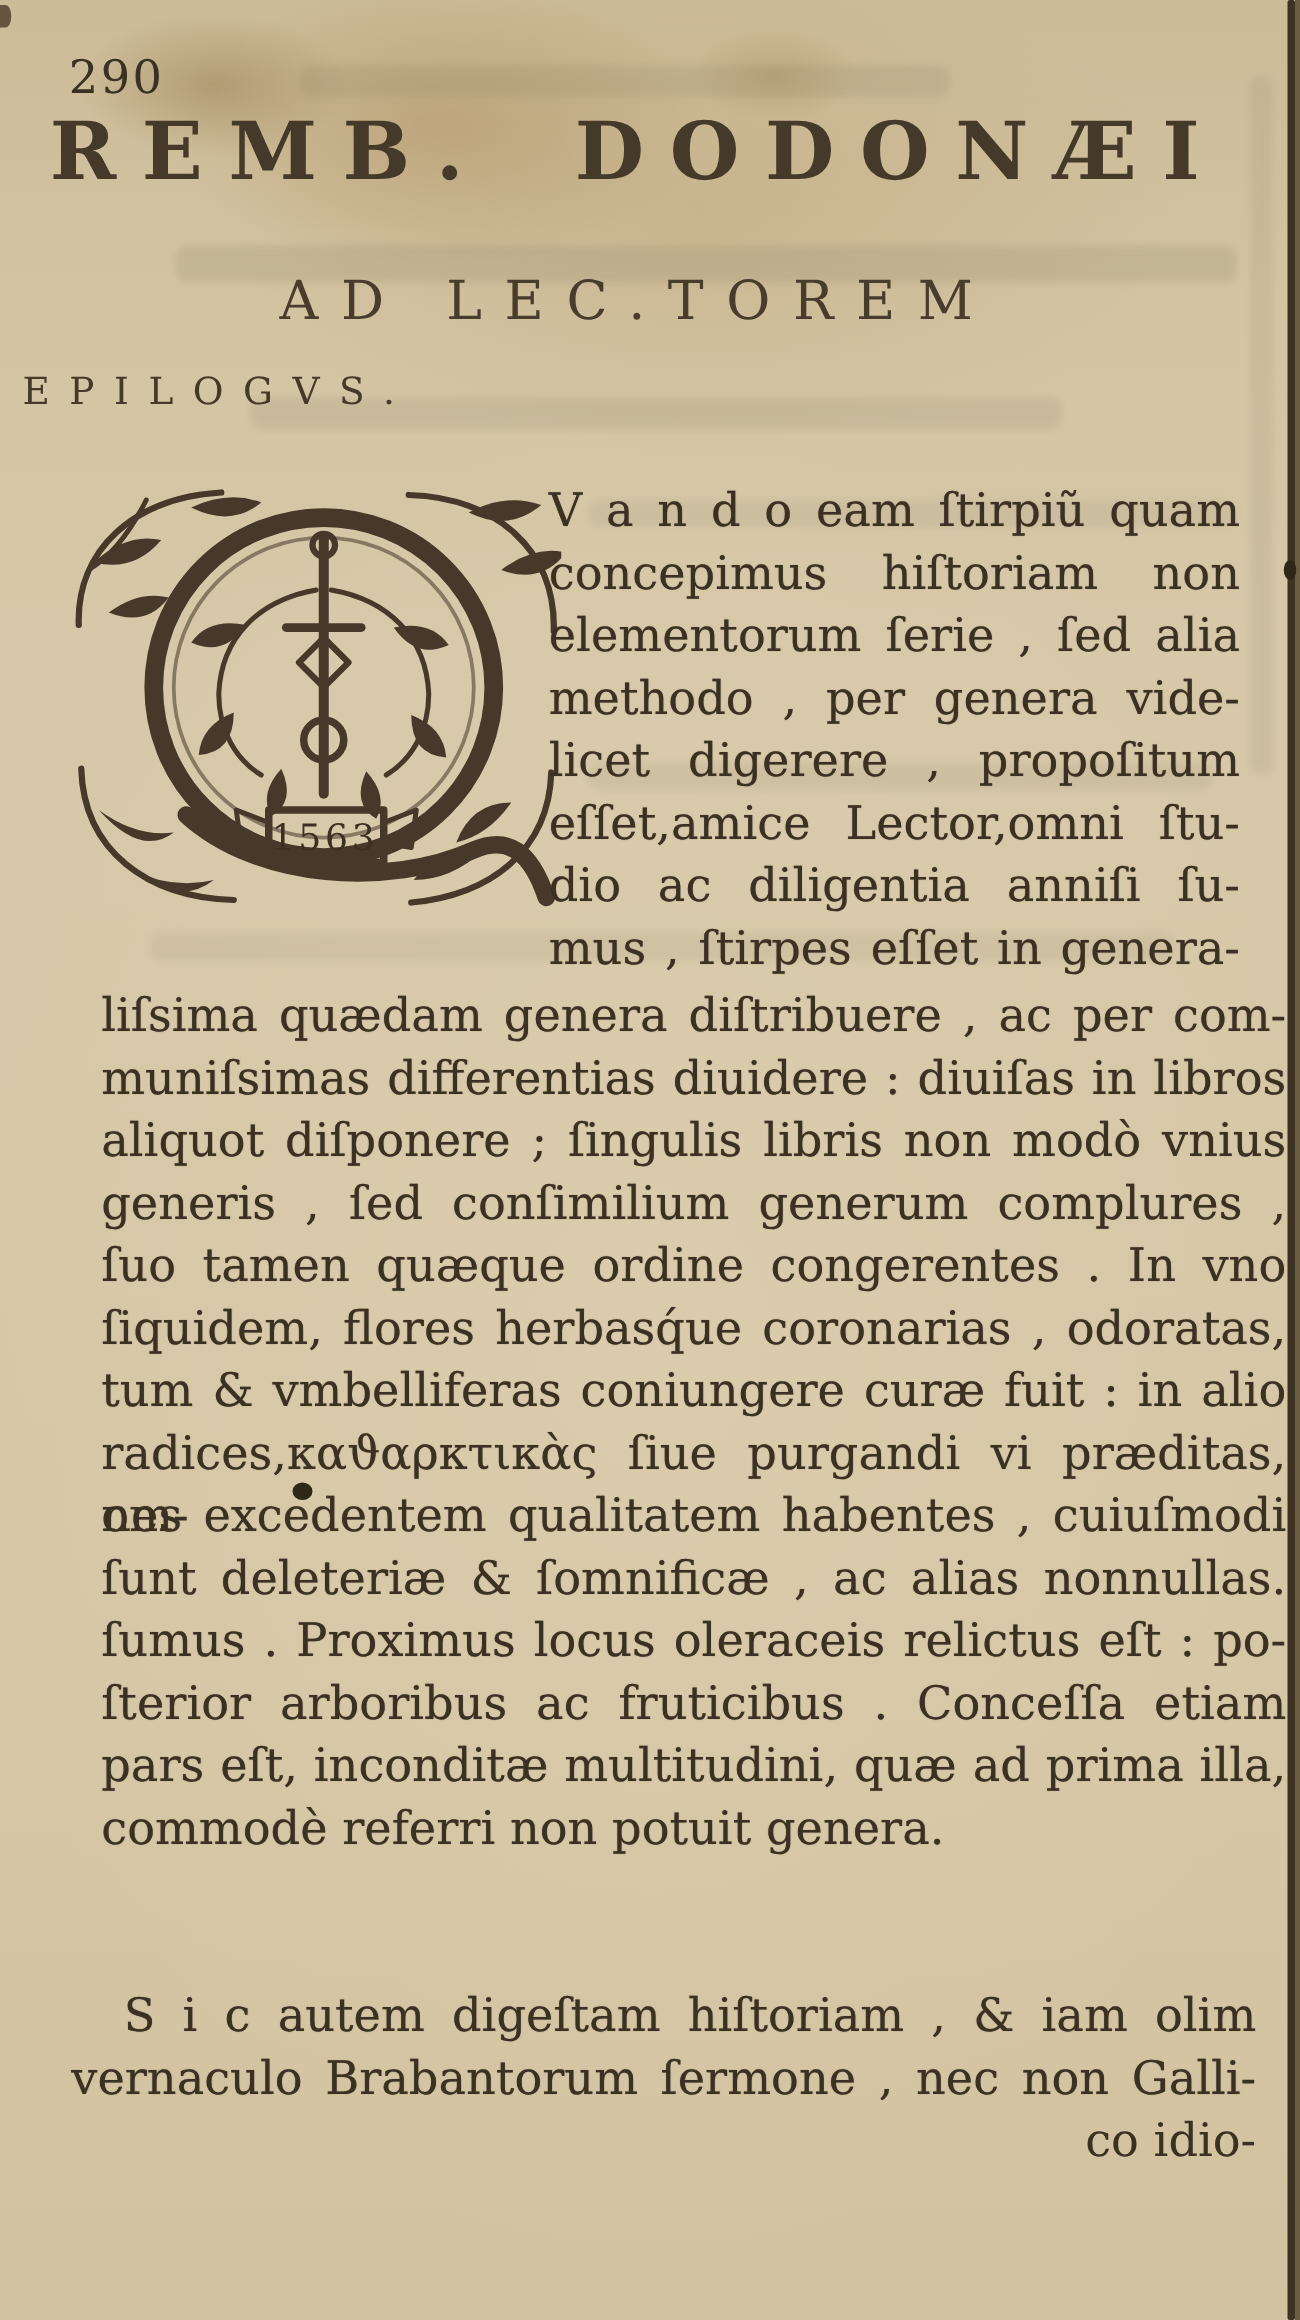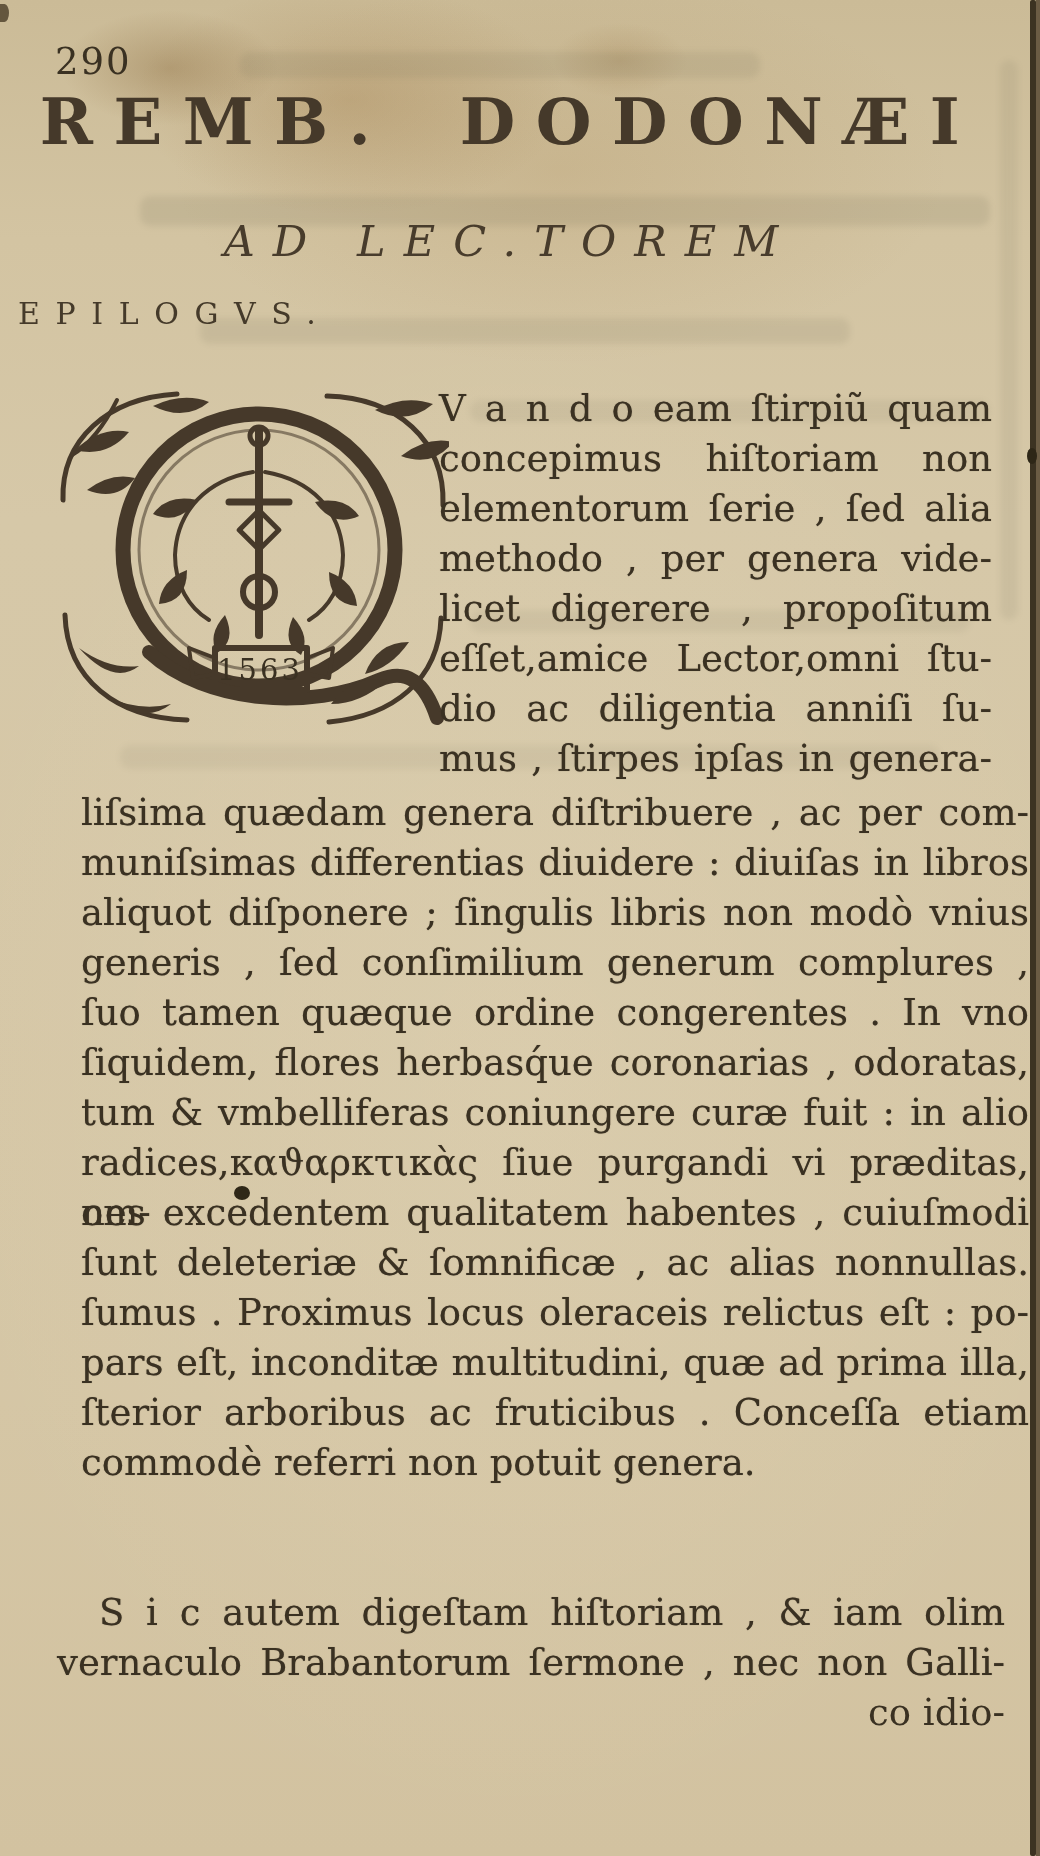--- a/index.html
+++ b/index.html
@@ -28,21 +28,21 @@
   .b3{left:200px;top:318px;width:650px;height:26px;opacity:.10;}
   .b4{left:470px;top:400px;width:520px;height:22px;opacity:.08;}
   .b5{left:470px;top:610px;width:500px;height:22px;opacity:.08;}
   .b6{left:120px;top:745px;width:820px;height:24px;opacity:.07;}
   .b7{left:1000px;top:60px;width:18px;height:560px;opacity:.09;}
 
   .page-number{position:absolute;left:55px;top:40px;font-size:37px;letter-spacing:2px;}
   .title{position:absolute;left:30px;top:84px;width:960px;margin:0;text-align:center;
          font-size:64px;font-weight:bold;letter-spacing:.32em;word-spacing:.40em;color:#45392a;}
   .subtitle{position:absolute;left:30px;top:216px;width:960px;margin:0;text-align:center;
-         font-size:43px;font-weight:normal;letter-spacing:.42em;color:#483c2c;font-style:italic;}
+         font-size:43px;font-weight:normal;letter-spacing:.42em;color:#483c2c;}
   .section{position:absolute;left:18px;top:296px;width:960px;margin:0;text-align:left;
          font-size:30px;font-weight:normal;letter-spacing:.52em;color:#453a2a;}
 
   .tl{height:50px;line-height:50px;font-size:37px;white-space:nowrap;
       text-shadow:0 0 .8px rgba(58,49,34,.55);}
   .j{text-align:justify;text-align-last:justify;white-space:normal;}
   .indent1{padding-left:42px;}
   .col-indent{position:absolute;left:439px;top:384px;width:553px;}
   .col-full{position:absolute;left:57px;top:788px;width:948px;margin-left:24px;}
   .col-p2{position:absolute;left:57px;top:1588px;width:948px;}
@@ -121,37 +121,37 @@
   </div>
 
   <div class="col-indent">
     <div class="tl j">V a n d o eam ſtirpiũ quam</div>
     <div class="tl j">concepimus hiſtoriam non</div>
     <div class="tl j">elementorum ſerie , ſed alia</div>
     <div class="tl j">methodo , per genera vide-</div>
     <div class="tl j">licet digerere , propoſitum</div>
     <div class="tl j">eſſet,amice Lector,omni ſtu-</div>
     <div class="tl j">dio ac diligentia anniſi ſu-</div>
-    <div class="tl j">mus , ſtirpes ipſas in genera-</div>
+    <div class="tl j">mus , ſtirpes eſſet in genera-</div>
   </div>
 
   <div class="col-full">
     <div class="tl j">liſsima quædam genera diſtribuere , ac per com-</div>
     <div class="tl j">muniſsimas differentias diuidere : diuiſas in libros</div>
     <div class="tl j">aliquot diſponere ; ſingulis libris non modò vnius</div>
     <div class="tl j">generis , ſed conſimilium generum complures ,</div>
     <div class="tl j">ſuo tamen quæque ordine congerentes . In vno</div>
     <div class="tl j">ſiquidem, flores herbasq́ue coronarias , odoratas,</div>
     <div class="tl j">tum &amp; vmbelliferas coniungere curæ fuit : in alio</div>
     <div class="tl j">radices,καϑαρκτικὰς ſiue purgandi vi præditas, om-</div>
     <div class="tl j">nes excedentem qualitatem habentes , cuiuſmodi</div>
     <div class="tl j">ſunt deleteriæ &amp; ſomnificæ , ac alias nonnullas.</div>
     <div class="tl j">ſumus . Proximus locus oleraceis relictus eſt : po-</div>
+    <div class="tl j">ſterior arboribus ac fruticibus . Conceſſa etiam</div>
     <div class="tl j">pars eſt, inconditæ multitudini, quæ ad prima illa,</div>
-    <div class="tl j">ſterior arboribus ac fruticibus . Conceſſa etiam</div>
     <div class="tl">commodè referri non potuit genera.</div>
   </div>
 
   <div class="col-p2">
     <div class="tl j indent1">S i c autem digeſtam hiſtoriam , &amp; iam olim</div>
     <div class="tl j">vernaculo Brabantorum ſermone , nec non Galli-</div>
   </div>
 
   <div class="catchword">co idio-</div>
 

